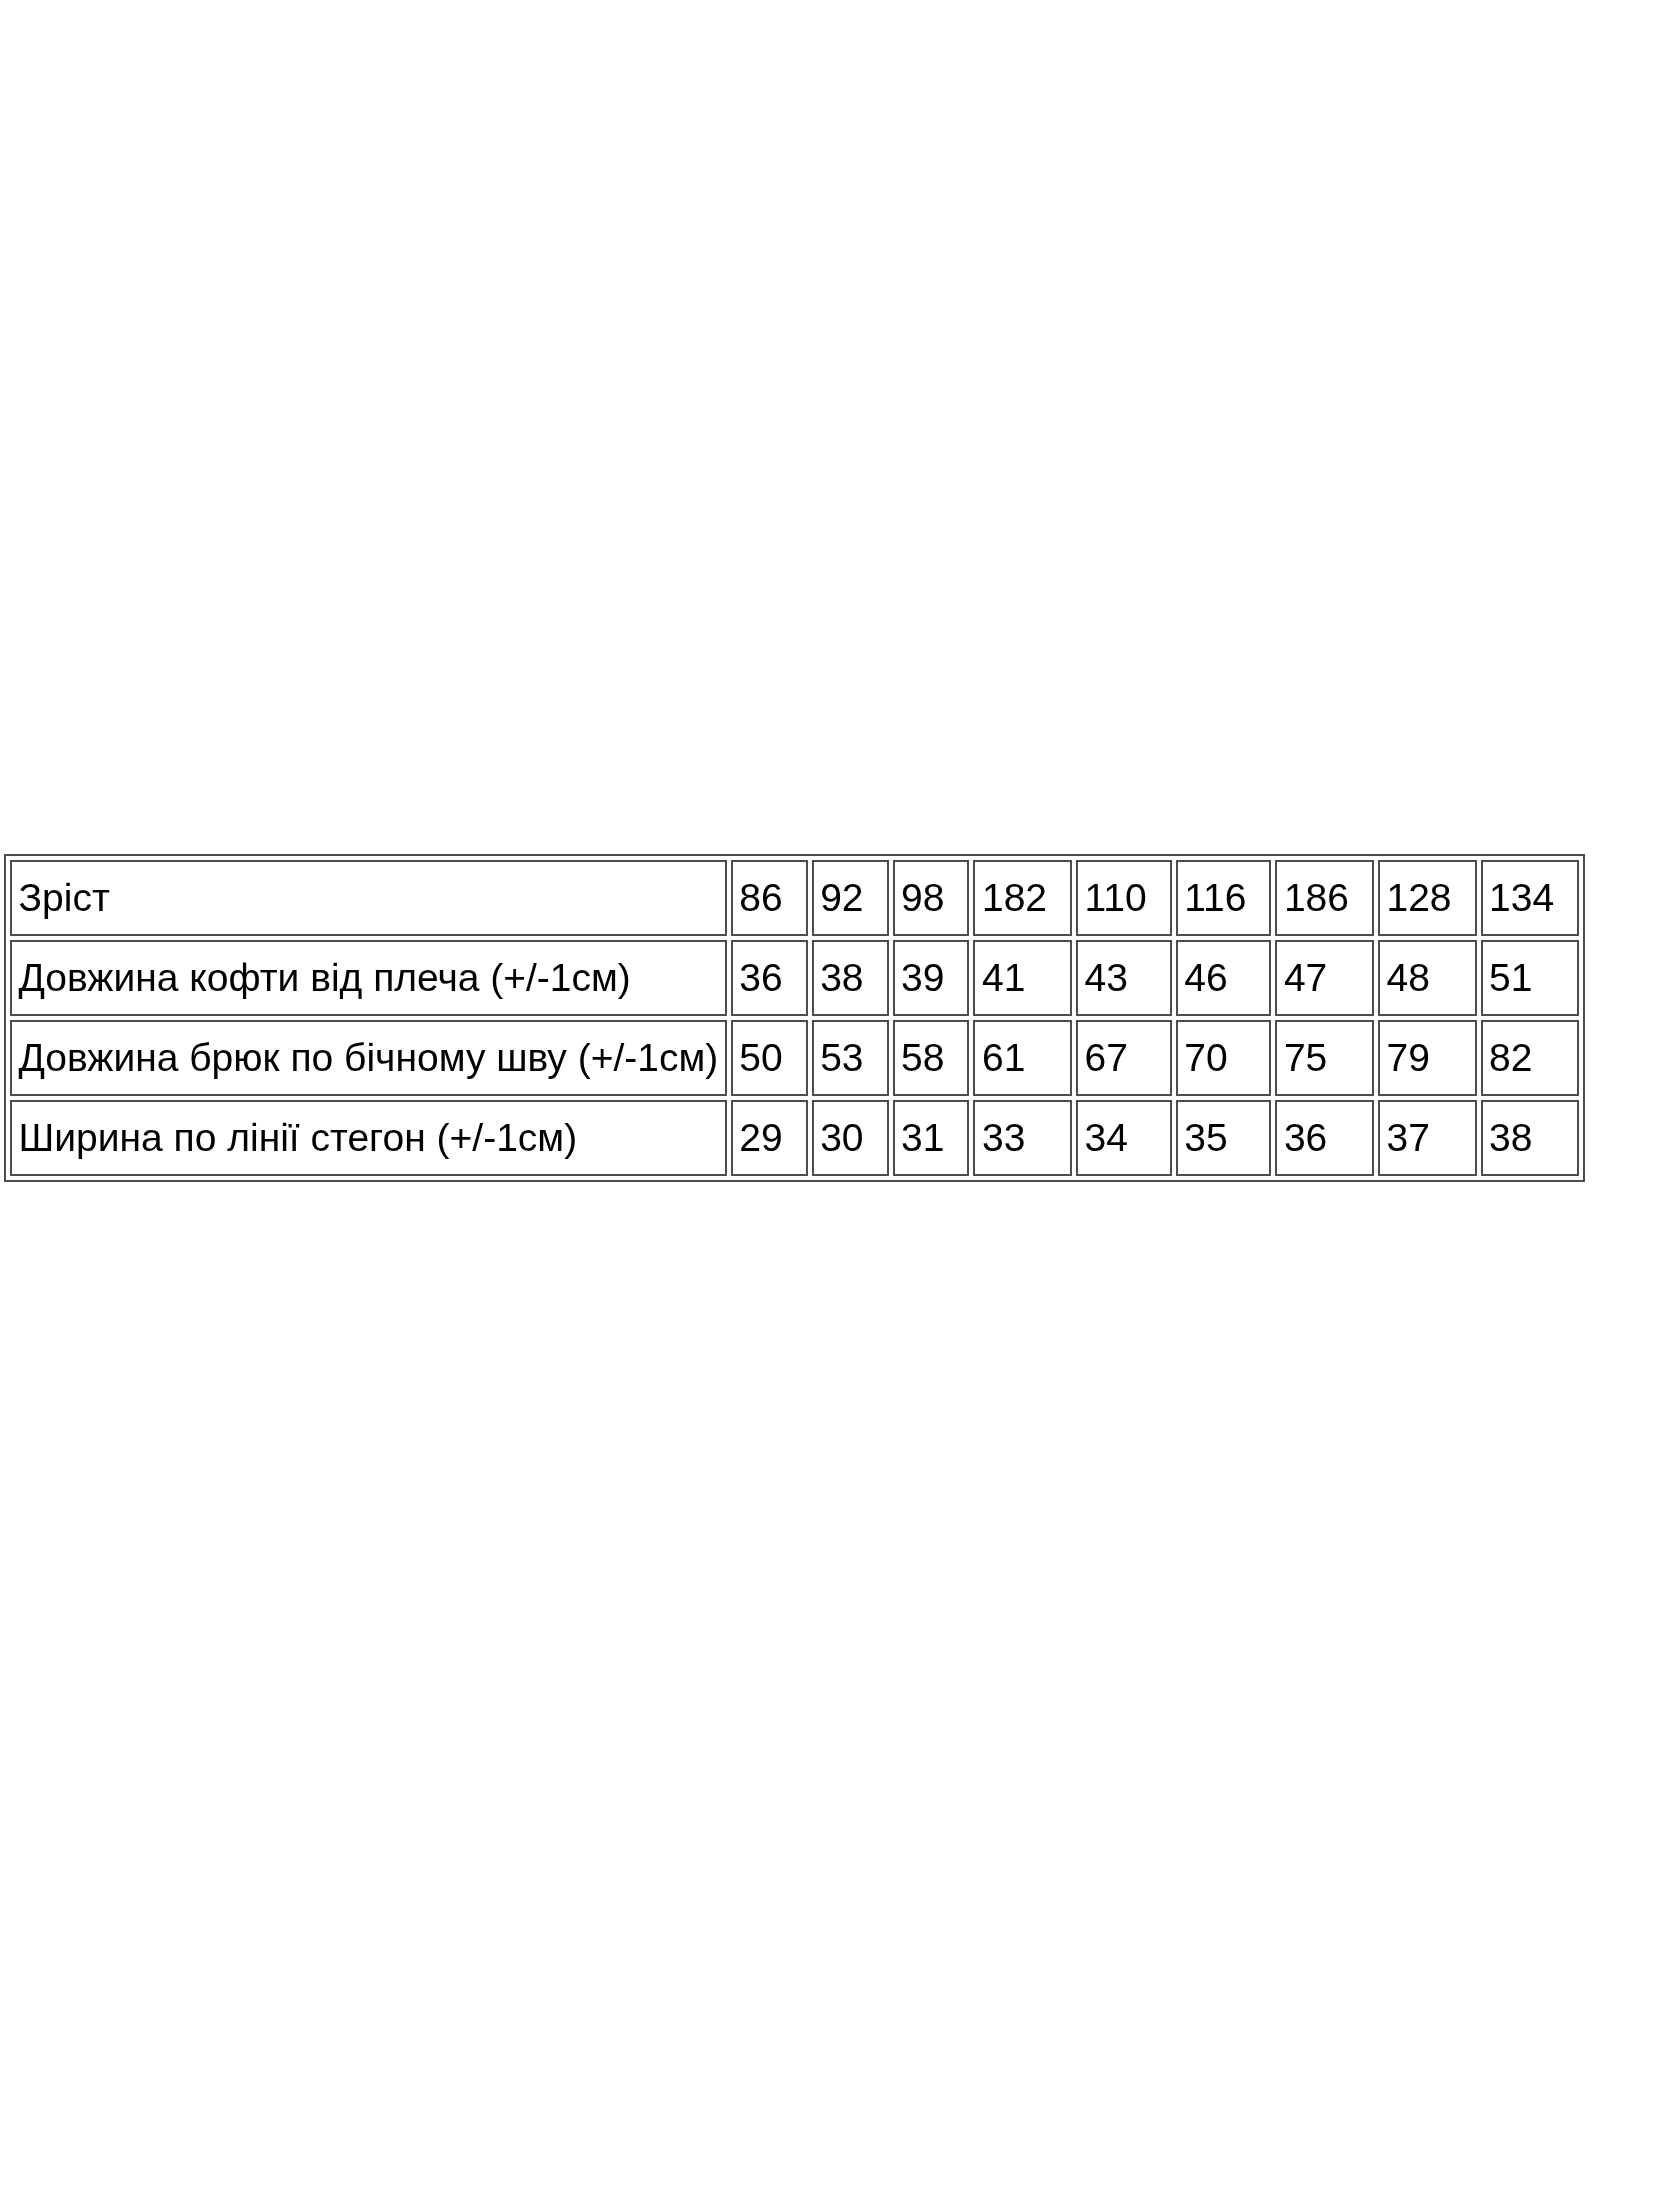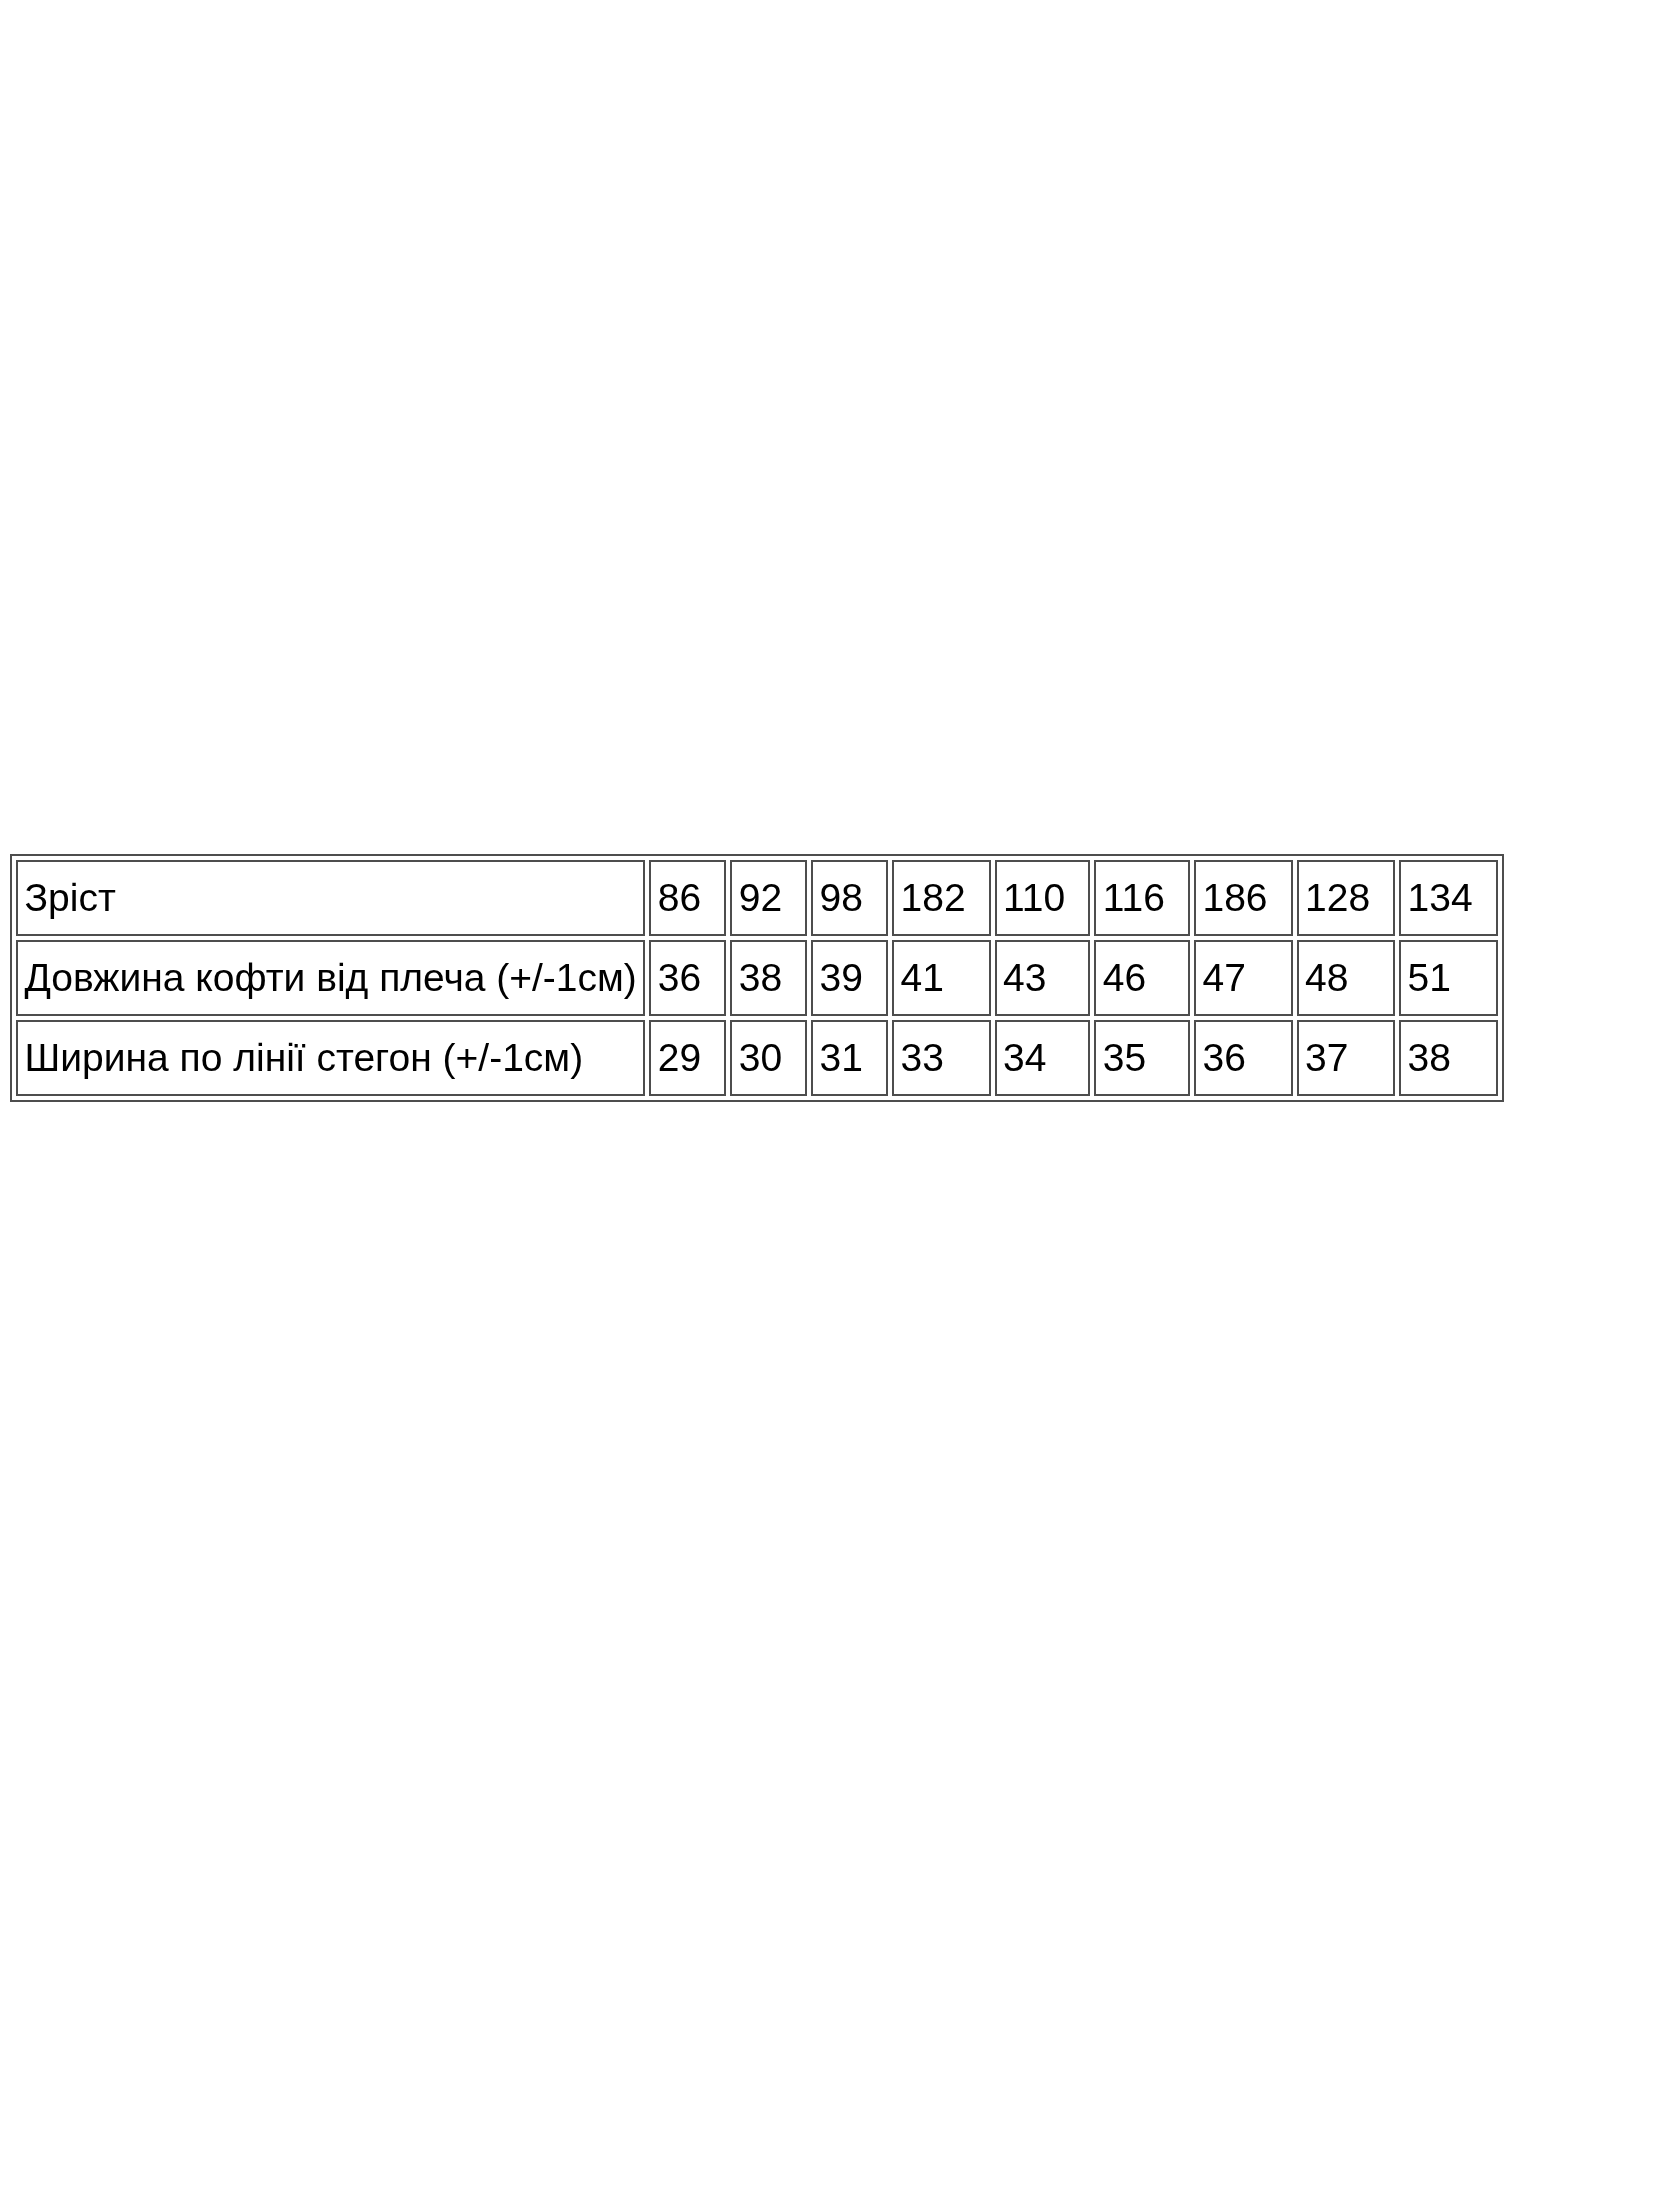--- a/index.html
+++ b/index.html
@@ -9,21 +9,21 @@
   }
   body {
     width: 1654px;
     height: 2205px;
     position: relative;
     font-family: "Liberation Sans", sans-serif;
     color: #000000;
   }
   .size-table {
     position: absolute;
-    left: 10px;
+    left: 4px;
     top: 854px;
     border-collapse: separate;
     border-spacing: 4.1px;
     border: 2.5px solid #4d4d4d;
     background: #ffffff;
   }
   .size-table td {
     border: 2.5px solid #4d4d4d;
     background: #ffffff;
     font-size: 39px;
@@ -61,20 +61,32 @@
           <td class="value-cell">38</td>
           <td class="value-cell">39</td>
           <td class="value-cell">41</td>
           <td class="value-cell">43</td>
           <td class="value-cell">46</td>
           <td class="value-cell">47</td>
           <td class="value-cell">48</td>
           <td class="value-cell">51</td>
         </tr>
         <tr>
+          <td class="label-cell">Довжина брюк по бічному шву (+/-1см)</td>
+          <td class="value-cell">50</td>
+          <td class="value-cell">53</td>
+          <td class="value-cell">58</td>
+          <td class="value-cell">61</td>
+          <td class="value-cell">67</td>
+          <td class="value-cell">70</td>
+          <td class="value-cell">75</td>
+          <td class="value-cell">79</td>
+          <td class="value-cell">82</td>
+        </tr>
+        <tr>
           <td class="label-cell">Ширина по лінії стегон (+/-1см)</td>
           <td class="value-cell">29</td>
           <td class="value-cell">30</td>
           <td class="value-cell">31</td>
           <td class="value-cell">33</td>
           <td class="value-cell">34</td>
           <td class="value-cell">35</td>
           <td class="value-cell">36</td>
           <td class="value-cell">37</td>
           <td class="value-cell">38</td>

